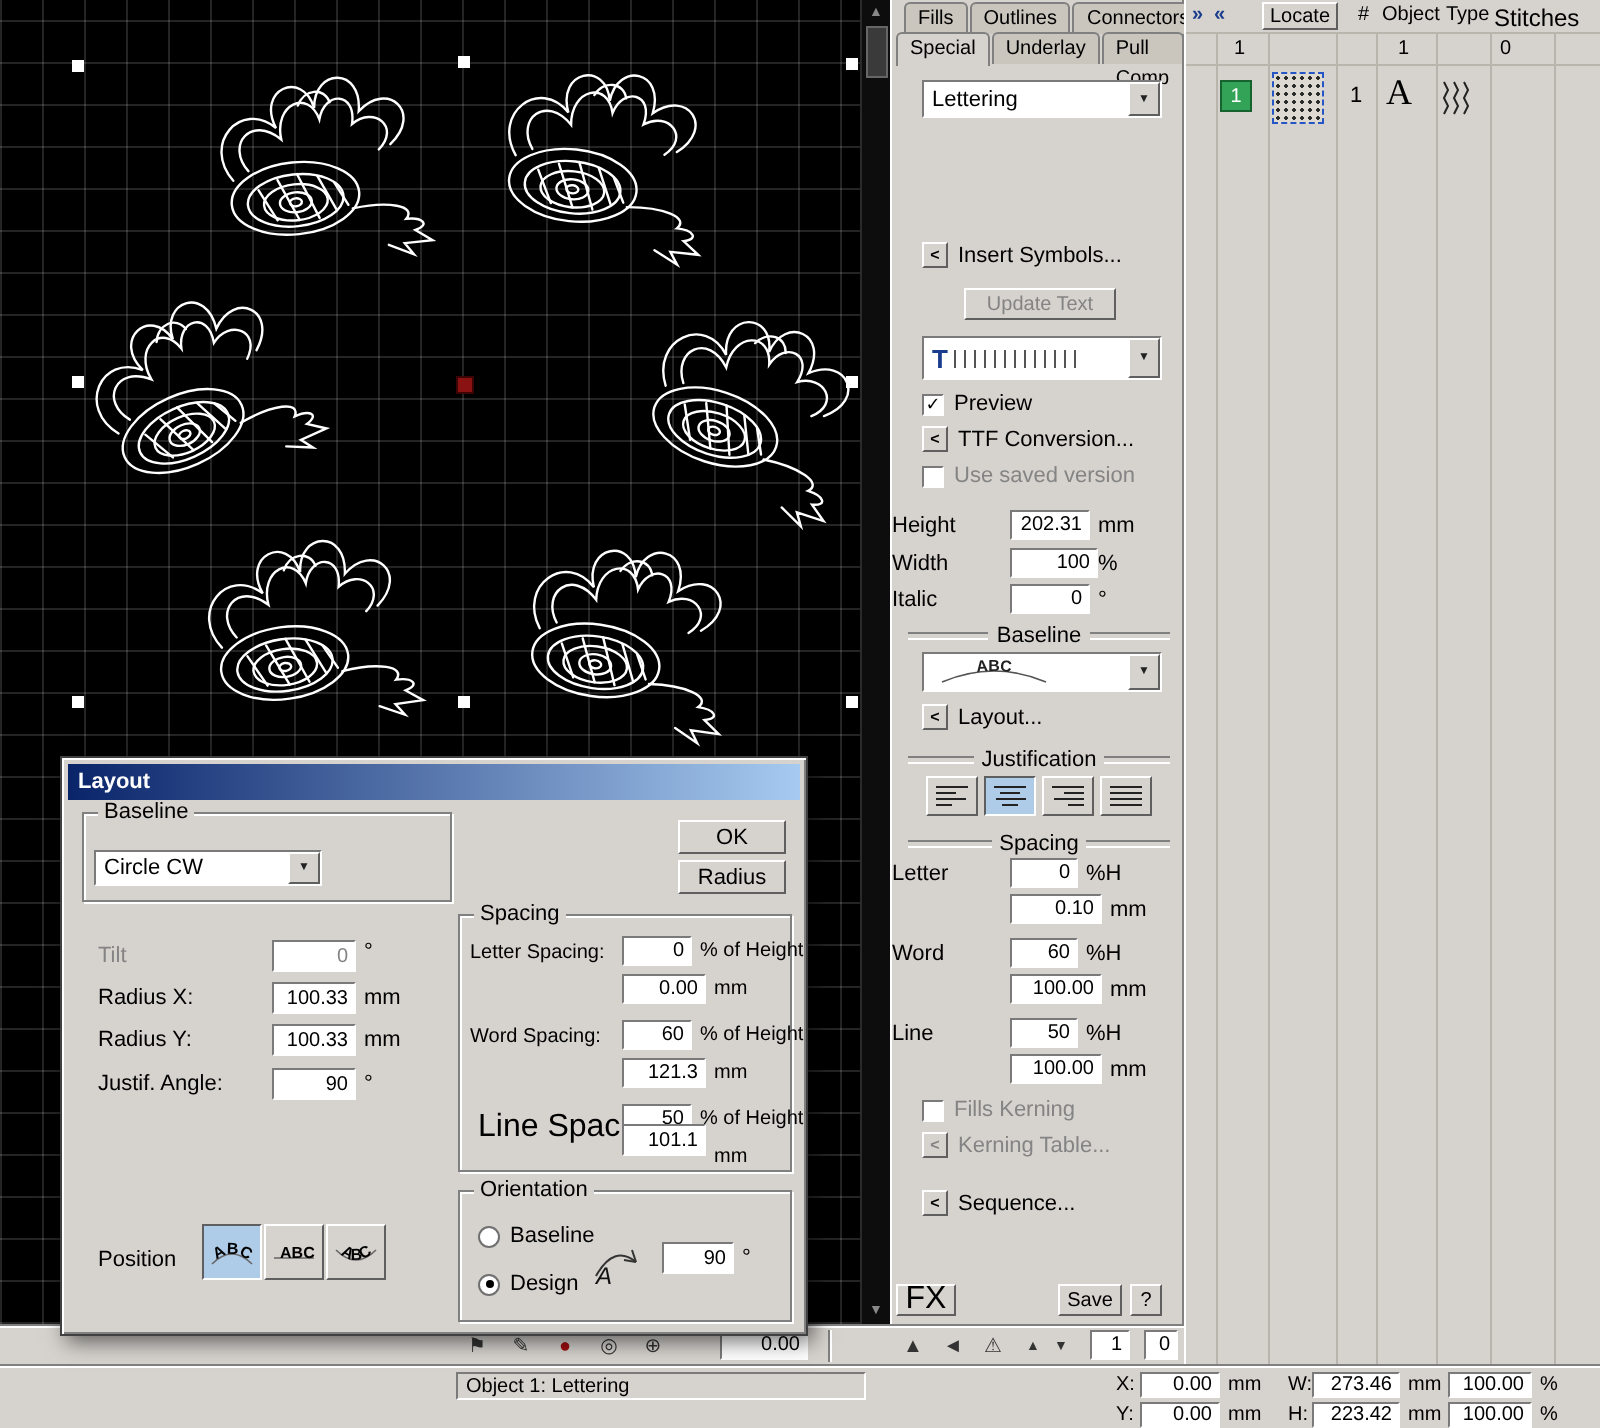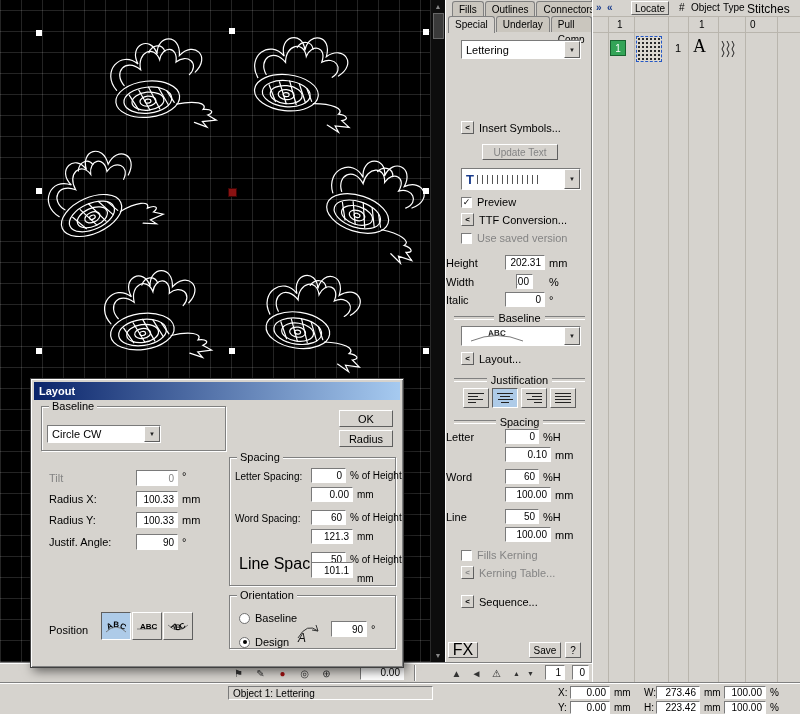--- a/index.html
+++ b/index.html
@@ -154,21 +154,21 @@
     <div class="abs chkrow dis" style="left:15px;top:232px">
       <span class="chkbox"></span>
       <span>Use saved version</span>
     </div>
 
     <div class="abs rlabel" style="left:0;top:257px;width:55px">Height</div>
     <div class="abs field" style="left:59px;top:255px;width:40px;height:15px">202.31</div>
     <div class="abs lbl" style="left:103px;top:257px">mm</div>
 
     <div class="abs rlabel" style="left:0;top:276px;width:55px">Width</div>
-    <div class="abs field" style="left:70px;top:274px;width:17px;height:15px">100</div>
+    <div class="abs field" style="left:59px;top:274px;width:44px;height:15px">100</div>
     <div class="abs lbl" style="left:103px;top:276px">%</div>
 
     <div class="abs rlabel" style="left:0;top:294px;width:55px">Italic</div>
     <div class="abs field" style="left:59px;top:292px;width:40px;height:15px">0</div>
     <div class="abs lbl" style="left:103px;top:294px">°</div>
 
     <div class="abs sect" style="left:8px;top:312px;width:131px">
         <span>Baseline</span>
       </div>
 
@@ -403,21 +403,21 @@
       <div class="abs lbl" style="left:316px;top:112px;font-size:10px">% of Height</div>
       <div class="abs field" style="left:277px;top:129px;width:42px;height:15px">121.3</div>
       <div class="abs lbl" style="left:323px;top:131px;font-size:10px">mm</div>
 
       <div class="abs lbl" style="left:205px;top:155px;font-size:16px">Line Spacing:</div>
       <div class="abs field" style="left:277px;top:152px;width:35px;height:15px">50</div>
       <div class="abs lbl" style="left:316px;top:154px;font-size:10px">% of Height</div>
       <div class="abs field" style="left:277px;top:162px;width:42px;height:16px">101.1</div>
       <div class="abs lbl" style="left:323px;top:173px;font-size:10px">mm</div>
 
-      <div class="group" style="left:195px;top:195px;width:167px;height:54px">
+      <div class="group" style="left:195px;top:195px;width:167px;height:66px">
         <span class="glabel">Orientation</span>
       </div>
       <div class="abs chkrow" style="left:205px;top:212px">
         <span class="radio"></span>
           <span>Baseline</span>
       </div>
       <div class="abs chkrow" style="left:205px;top:236px">
         <span class="radio sel"></span>
           <span>Design</span>
       </div>

